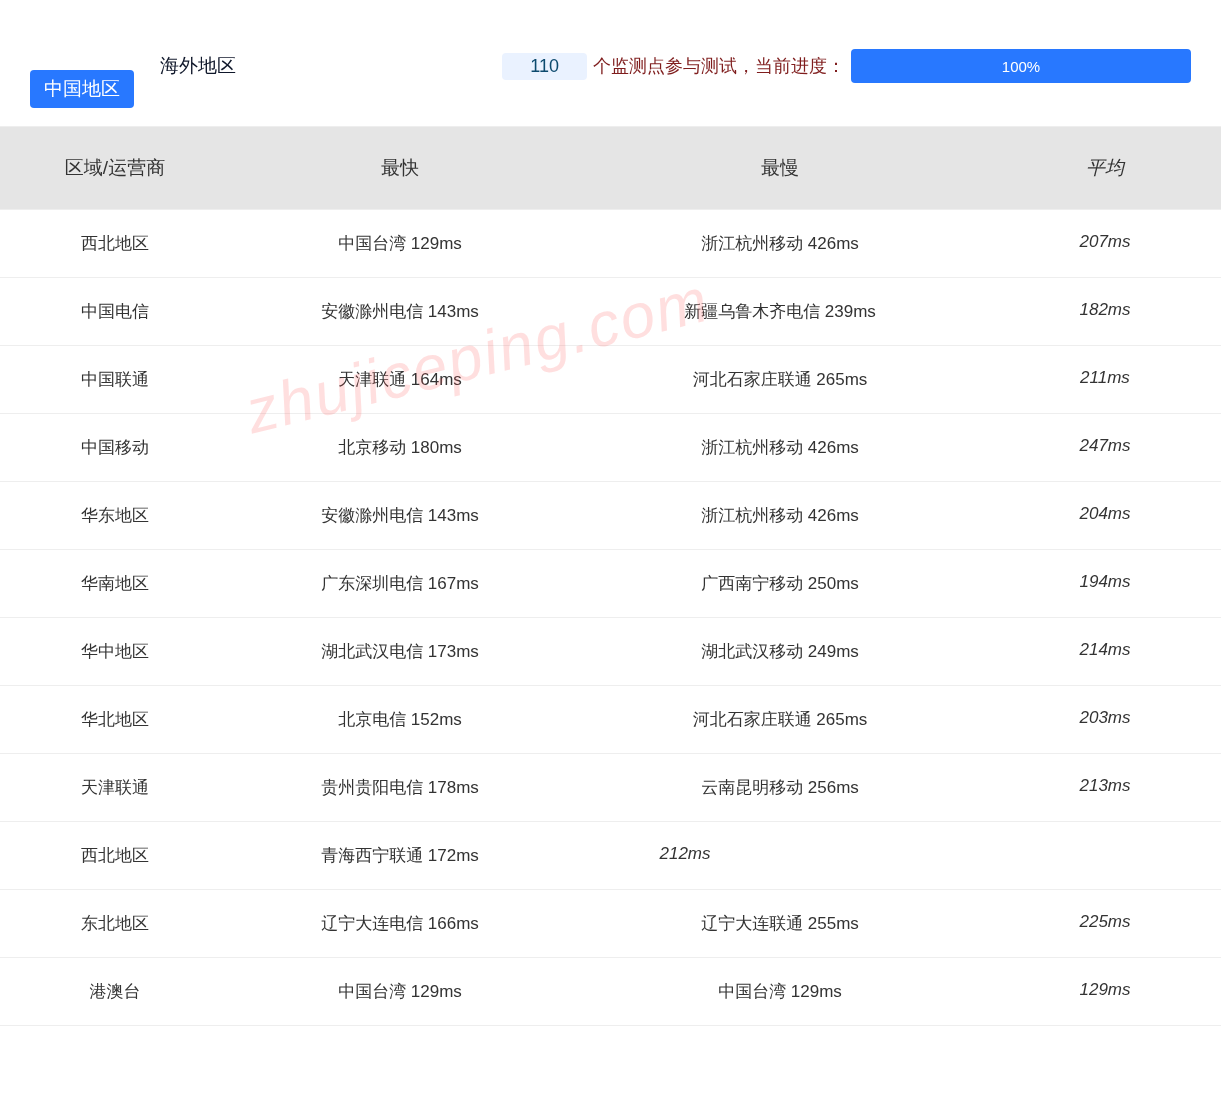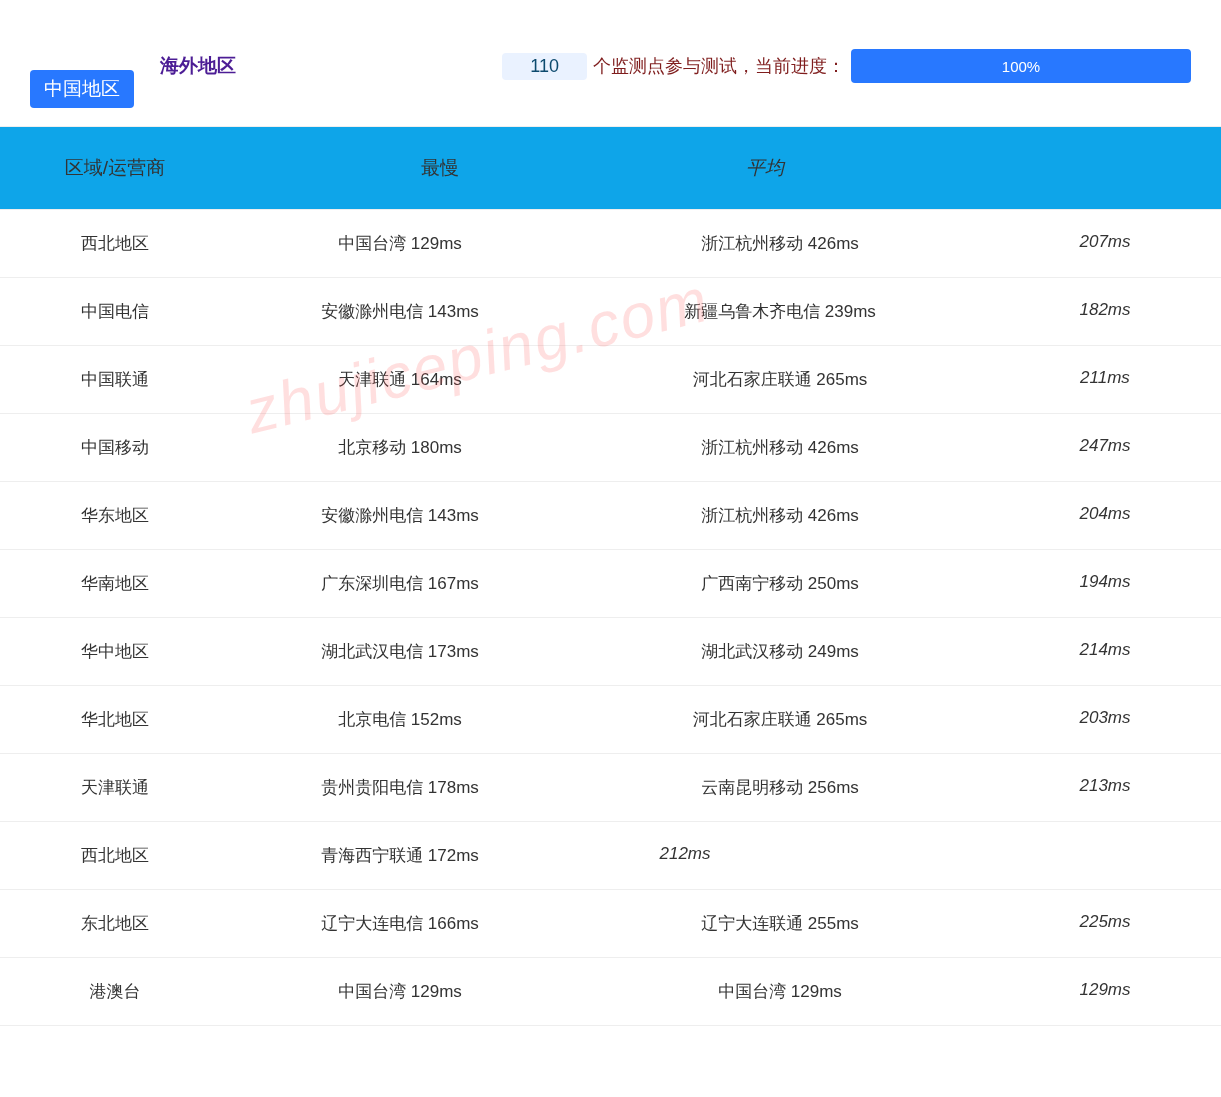--- a/index.html
+++ b/index.html
@@ -26,22 +26,21 @@
       font-size: 19px;
       border-radius: 4px;
       cursor: pointer;
     }
     .tab.active {
       background: #2878ff;
       color: #fff;
       margin-top: 46px;
     }
     .tab.inactive {
-      color: #4c1d95;
-      font-weight: bold;
+      color: #0f172a;
     }
     .progress-area {
       display: flex;
       align-items: center;
       margin-left: auto;
       gap: 6px;
     }
     .count-badge {
       background: #eaf2ff;
       color: #0c4a6e;
@@ -71,21 +70,21 @@
       font-size: 15px;
     }
     .table {
       width: 100%;
     }
     .table-header {
       display: flex;
       padding: 28px 0;
       border-top: 1px solid #eee;
       border-bottom: 1px solid #eee;
-      background: #0ea5e9;
+      background: #e5e5e5;
     }
     .table-row {
       display: flex;
       padding: 22px 0;
       border-bottom: 1px solid #eee;
     }
     .col {
       text-align: center;
       color: #333;
     }
@@ -133,20 +132,21 @@
     <span class="progress-text">个监测点参与测试，当前进度：</span>
     <div class="progress-bar">
       <div class="progress-fill" style="width:100%">100%</div>
     </div>
   </div>
 </div>
 
 <div class="table">
   <div class="table-header">
     <div class="col col-region">区域/运营商</div>
+    <div class="col col-fastest">最快</div>
     <div class="col col-slowest">最慢</div>
     <div class="col col-avg">平均</div>
   </div>
   <div id="table-body">
       <div class="table-row">
     <div class="col col-region">西北地区</div>
     <div class="col col-fastest">中国台湾 129ms</div>
     <div class="col col-slowest">浙江杭州移动 426ms</div>
     <div class="col col-avg">207ms</div>
   </div>

